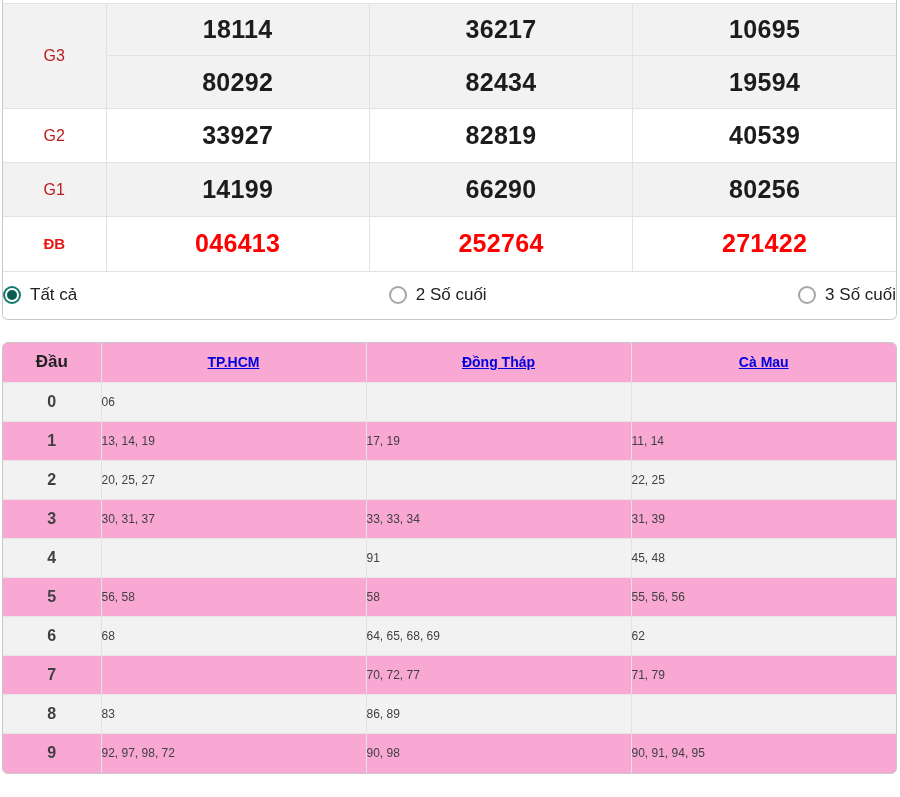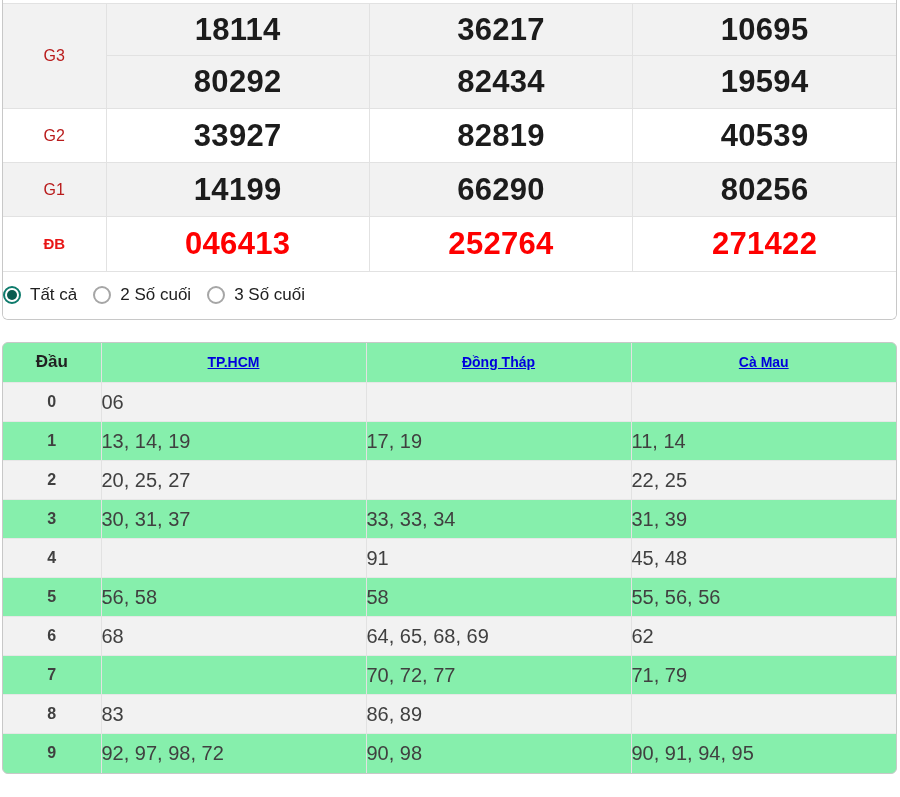--- a/index.html
+++ b/index.html
@@ -15,56 +15,56 @@
   table.prize td {
     border-top:1px solid #e2e2e2; border-left:1px solid #e2e2e2;
     padding:0; text-align:center; vertical-align:middle;
   }
   table.prize td.cut { border-left:none; border-top:none; height:3px; background:#fff; }
   table.prize td.lbl { border-left:none; }
   tr.g3a { height:52px; } tr.g3b { height:53px; }
   tr.g2, tr.g1, tr.db { height:54px; }
   tr.stripe td { background:#f2f2f2; }
   .lbl { font-size:16px; color:#b91c1c; }
-  .num { font-size:31px; font-weight:bold; color:#1c1c1c; letter-spacing:.3px; }
+  .num { font-size:25px; font-weight:bold; color:#1c1c1c; letter-spacing:.3px; }
   tr.db .num { color:#fe0000; }
   tr.db .lbl { color:#e81616; font-weight:bold; font-size:15px;margin-top:36px; }
 
   
   .filter-row {
     height:47px; border-top:1px solid #e2e2e2; background:#fff;
-    display:flex; align-items:center; justify-content:flex-start; gap:16px;
+    display:flex; align-items:center; justify-content:space-between; gap:32px;
   }
   .radio-opt { display:flex; align-items:center; gap:9px; font-size:17px; color:#212121; cursor:pointer; }
   .radio {
     width:14px; height:14px; border-radius:50%;
     border:2px solid #a6a6a6; background:#fff; position:relative; flex:0 0 auto;
   }
   .radio.sel { border-color:#0e7b6c; }
   .radio.sel::after {
     content:""; position:absolute; left:2px; top:2px; width:10px; height:10px;
     border-radius:50%; background:#0a5c50;
   }
 
   
   .panel2 {
     margin:22px 4px 0 2px; width:893px;
-    border:1px solid #c8c8c8; border-radius:6px; overflow:hidden; background:#86efac;
+    border:1px solid #c8c8c8; border-radius:6px; overflow:hidden; background:#f9a8d4;
   }
   table.heads { width:100%; border-collapse:collapse; table-layout:fixed; }
   table.heads th, table.heads td { border-left:1px solid #e2e2e2; padding:0; }
   table.heads th.first, table.heads td.first { border-left:none; }
   table.heads thead tr { height:40px; }
   table.heads tbody tr { height:39px; border-top:1px solid #e7e7e7; }
   table.heads tbody tr:nth-child(odd) { background:#f2f2f2; }
   th.corner { font-size:17px; color:#212121; text-align:center; font-weight:bold; }
   .prov { font-size:14px; font-weight:bold; color:#0000dd; text-decoration:underline; cursor:pointer; }
   table.heads th { text-align:center; }
   td.digit { text-align:center; font-weight:bold; font-size:16px; color:#404040; }
-  td.vals { text-align:left; padding-left:13px; font-size:20px; color:#404040; }
+  td.vals { text-align:left; padding-left:13px; font-size:12px; color:#404040; }
 </style>
 </head>
 <body>
 
 <div class="panel">
   <table class="prize">
     <colgroup>
         <col style="width:103px">
         <col>
         <col>

